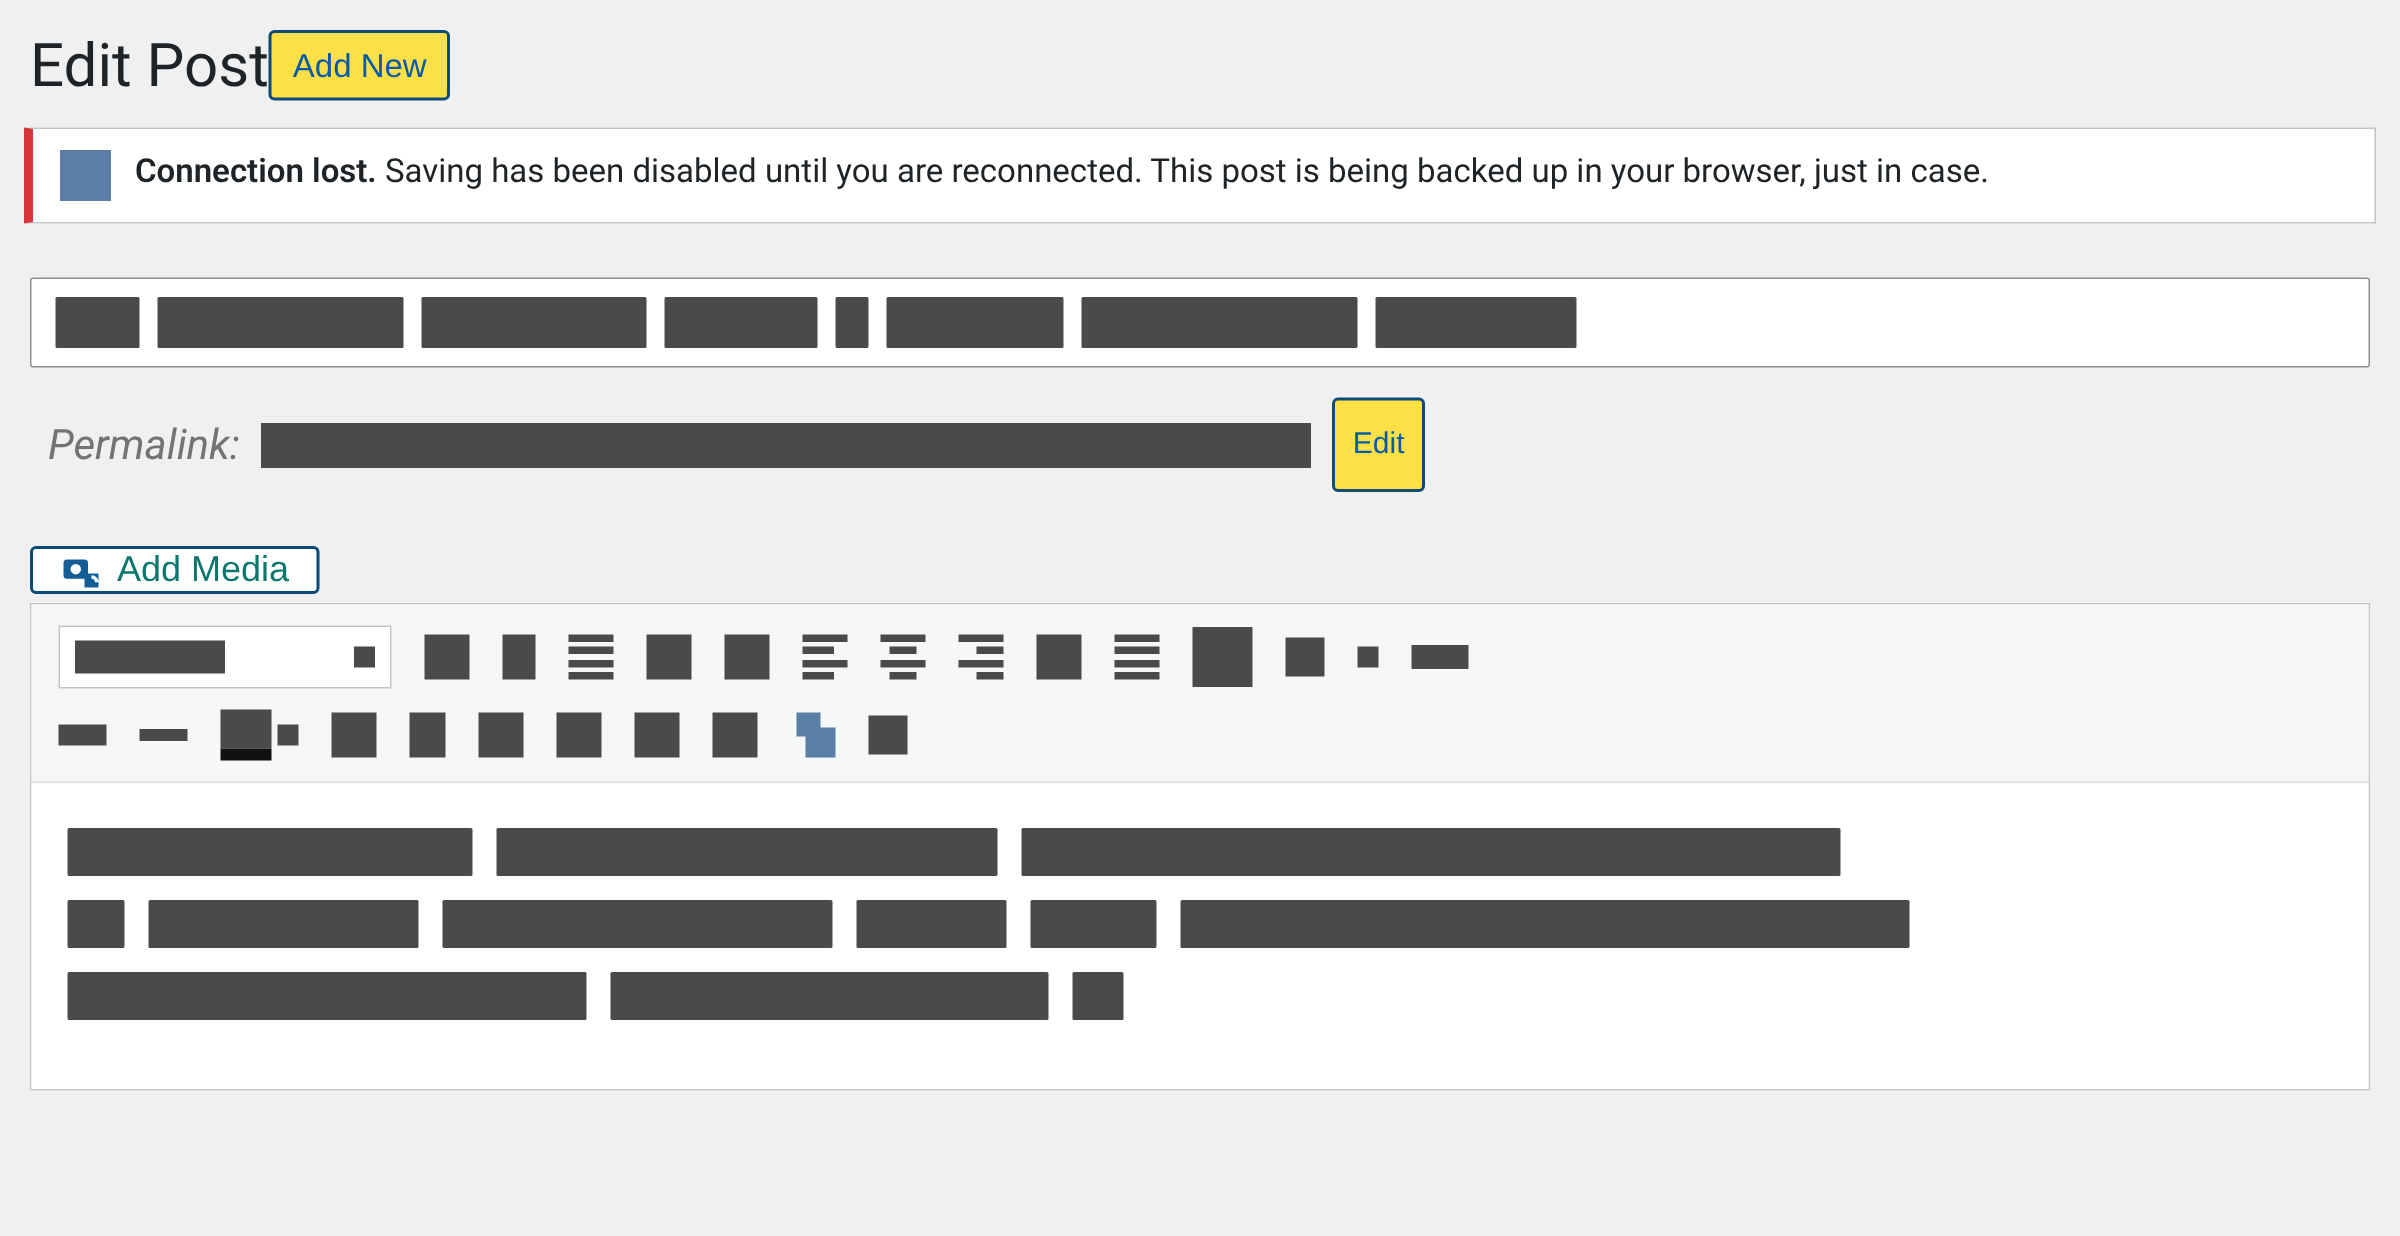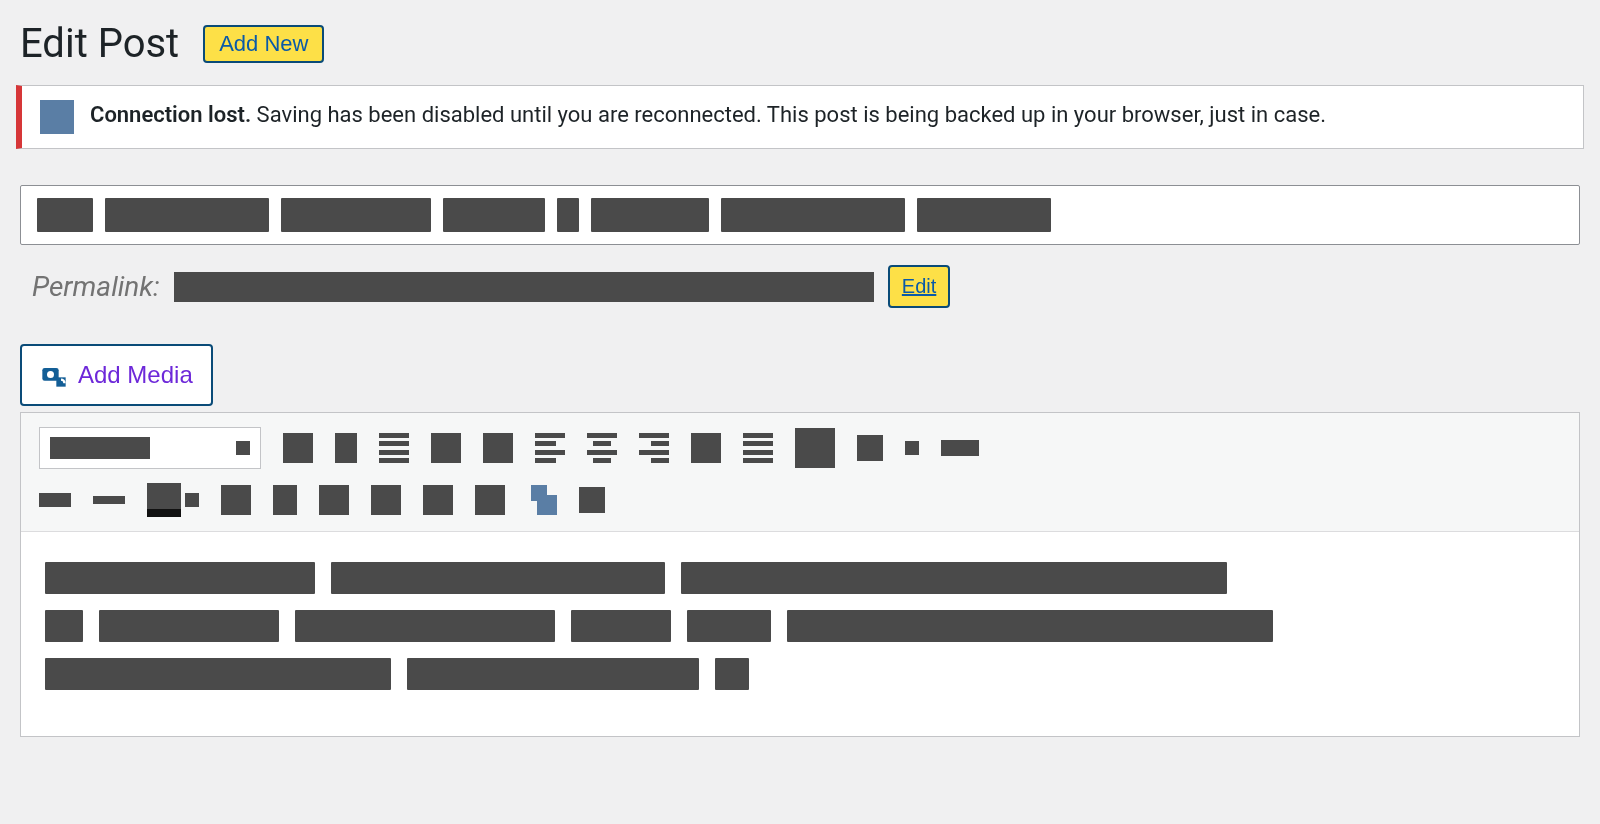--- a/index.html
+++ b/index.html
@@ -1,41 +1,41 @@
 <!DOCTYPE html>
 <html><head>
 <meta charset="utf-8">
 <style>
   html, body { margin:0; padding:0; font-family:-apple-system,BlinkMacSystemFont,"Segoe UI",Roboto,Helvetica,Arial,sans-serif; background:#f0f0f1; color:#1d2327; }
   .wrap { padding:10px 20px 40px 20px; }
-  .header-row { display:flex; align-items:center; gap:24px; margin:10px 0 18px 0;}
+  .header-row { display:flex; gap:0; margin:10px 0 18px 0;}
   h1.page-title { font-size:40px; font-weight:400; margin:0; color:#1d2327;}
   .btn-outline-blue {
     background:#fde047; border:2px solid #0a4b78; color:#0a5aa8; font-size:22px;
     padding:4px 14px; border-radius:4px; cursor:pointer;
   }
-  .btn-outline-blue.small { font-size:20px; padding:8px 12px;text-decoration:underline; }
+  .btn-outline-blue.small { font-size:20px; padding:18px 12px; }
   .notice {
     background:#fff; border:1px solid #c3c4c7; border-left:6px solid #d63638;
     padding:14px 18px; display:flex; gap:16px;
     margin:0 -4px 36px -4px;
   }
   .notice .sq { width:34px; height:34px; background:#5a7ea5; flex:0 0 auto; }
   .notice-text { font-size:22px; line-height:1.35; }
   .notice-text b { font-weight:600; }
   .title-input-wrap { background:#fff; border:1px solid #8c8f94; border-radius:2px; padding:12px 16px; margin-bottom:20px;}
   .redact-row { display:flex; flex-wrap:wrap; gap:12px; align-items:center; }
   .blk { background:#4a4a4a; height:34px; border-radius:1px; }
   .permalink-row { display:flex; align-items:center; gap:14px; margin:0 0 36px 12px;}
   .permalink-label { font-size:28px; color:#737373;font-style:italic; }
   .permalink-bar { background:#4a4a4a; height:30px; width:700px; }
   .add-media-btn {
     display:inline-flex; align-items:center; gap:10px; background:#fff;
-    border:2px solid #0a4b78; color:#6d28d9; font-size:24px;
-    padding:15px 18px; border-radius:4px; cursor:pointer; margin-bottom:6px;
+    border:2px solid #0a4b78; color:#0f766e; font-size:24px;
+    padding:0 18px; border-radius:4px; cursor:pointer; margin-bottom:6px;
   }
   .add-media-btn svg { width:28px; height:28px; }
   .editor { border:1px solid #c3c4c7; background:#fff; }
   .toolbar { background:#f6f7f7; border-bottom:1px solid #dcdcde; padding:14px 18px;}
   .tool-row { display:flex; flex-wrap:wrap; gap:22px; align-items:center; margin-bottom:14px;}
   .tool-row:last-child { margin-bottom:0;}
   .format-select { background:#fff; border:1px solid #c3c4c7; width:200px; height:40px;
     display:flex; align-items:center; justify-content:space-between; padding:0 10px;}
   .format-select .sel-val { background:#4a4a4a; height:22px; width:100px;}
   .format-select .caret-ic { width:14px; height:14px; background:#4a4a4a;}

